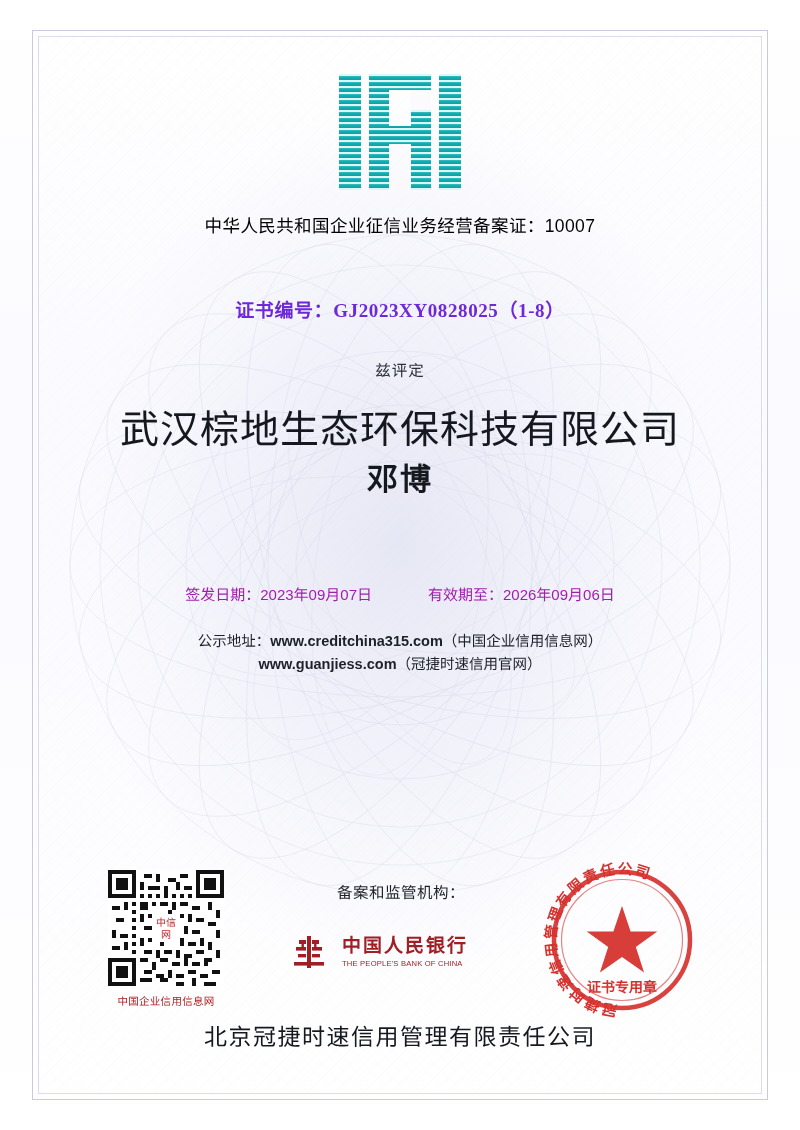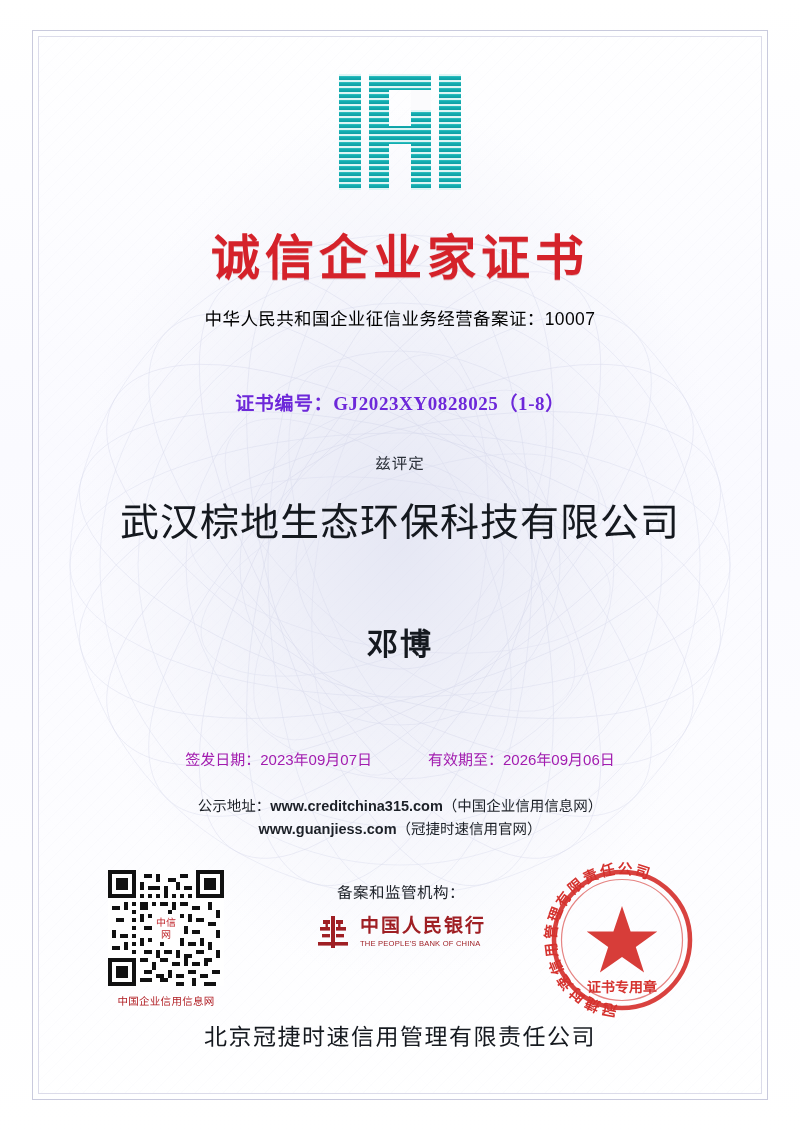--- a/index.html
+++ b/index.html
@@ -118,21 +118,20 @@
   .company {
     margin-top: 18px;
     font-family: "Liberation Sans", sans-serif;
     font-weight: normal;
     font-size: 39px;
     letter-spacing: 1px;
     color: #15191f;
   }
 
   .award-row {
-    margin-top: 72px;
     display: flex;
     align-items: baseline;
     gap: 56px;
   }
   .award-name {
     font-family: "Liberation Sans", sans-serif;
     font-weight: bold;
     font-size: 31px;
     color: #15191f;
     letter-spacing: 2px;
@@ -205,25 +204,24 @@
     width: 218px;
     text-align: center;
   }
   .regulator-label {
     font-size: 15.5px;
     color: #1d2128;
     font-family: "Liberation Sans", sans-serif;
     letter-spacing: 0.5px;
   }
   .pbc {
-    margin-top: 12px;
+    margin-top: 32px;
     display: flex;
     align-items: center;
-    justify-content: center;
-    gap: 10px;
+    gap: 16px;
   }
   .pbc-mark { width: 34px; height: 36px; }
   .pbc-mark svg { display: block; width: 100%; height: 100%; }
   .pbc-text { text-align: left; }
   .pbc-cn {
     font-family: "Liberation Sans", sans-serif;
     font-size: 19px;
     font-weight: bold;
     color: #9f1f24;
     letter-spacing: 2px;
@@ -340,21 +338,20 @@
         <rect x="86" y="6" width="20" height="116" fill="url(#stripes)"></rect>
 
         <rect x="44" y="58" width="62" height="18" fill="url(#stripes)"></rect>
 
         <rect x="44" y="6" width="62" height="16" fill="url(#stripes)"></rect>
 
         <rect x="86" y="22" width="20" height="20" fill="#fbfbfd"></rect>
       </svg>
     </div>
 
-    <div class="main-title">诚信企业家证书</div>
 
     <div class="subtitle">中华人民共和国企业征信业务经营备案证：10007</div>
 
     <div class="cert-no">证书编号：GJ2023XY0828025（1-8）</div>
 
     <div class="hereby">兹评定</div>
 
     <div class="company">武汉棕地生态环保科技有限公司</div>
 
     <div class="award-row">

